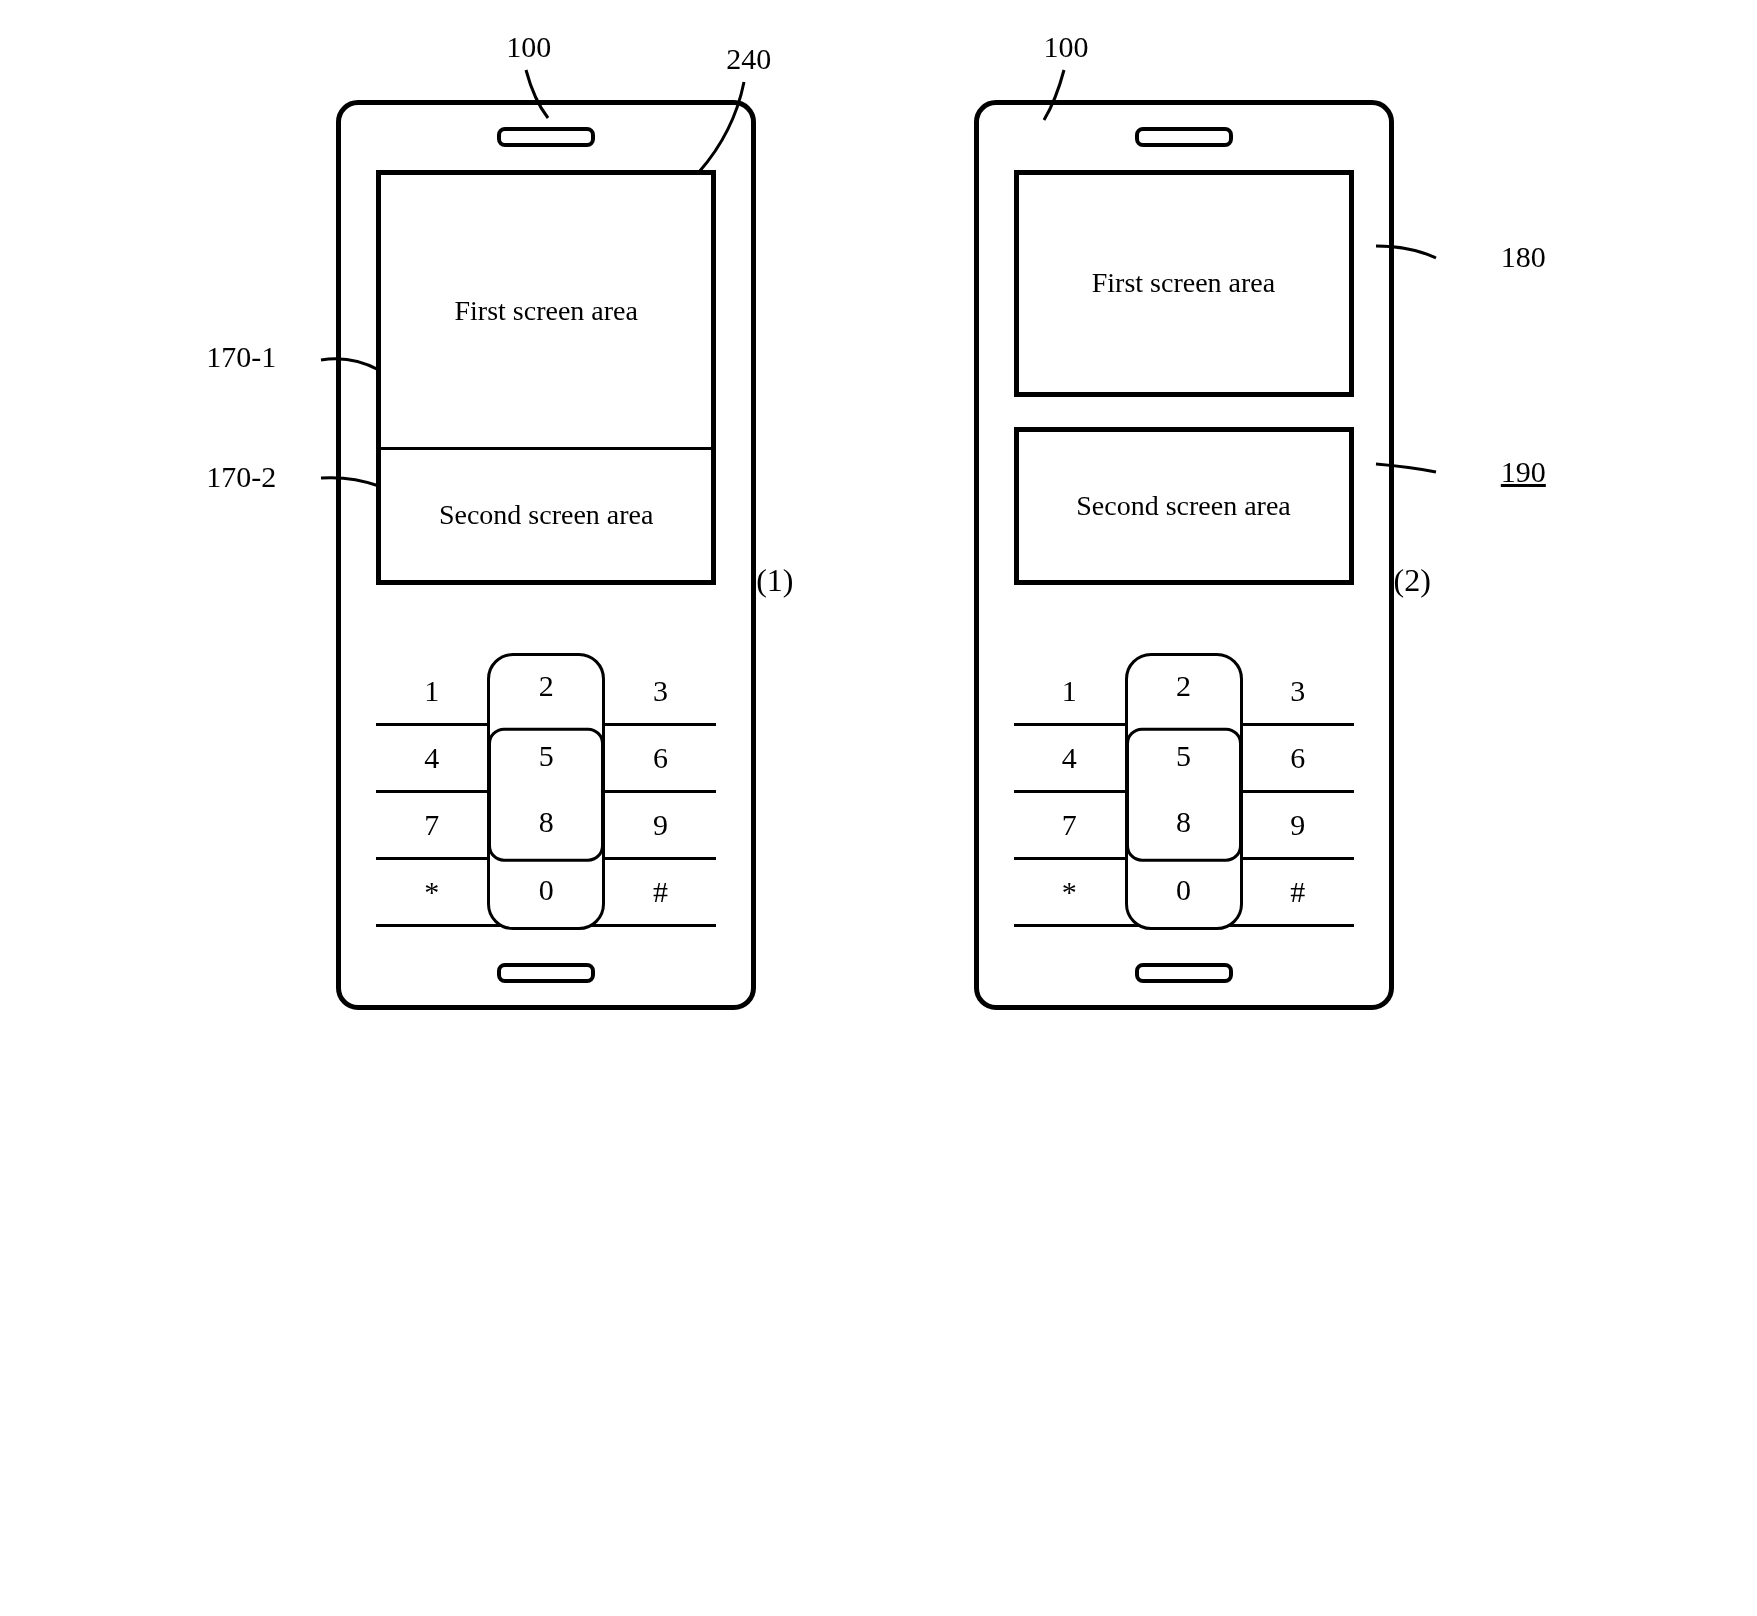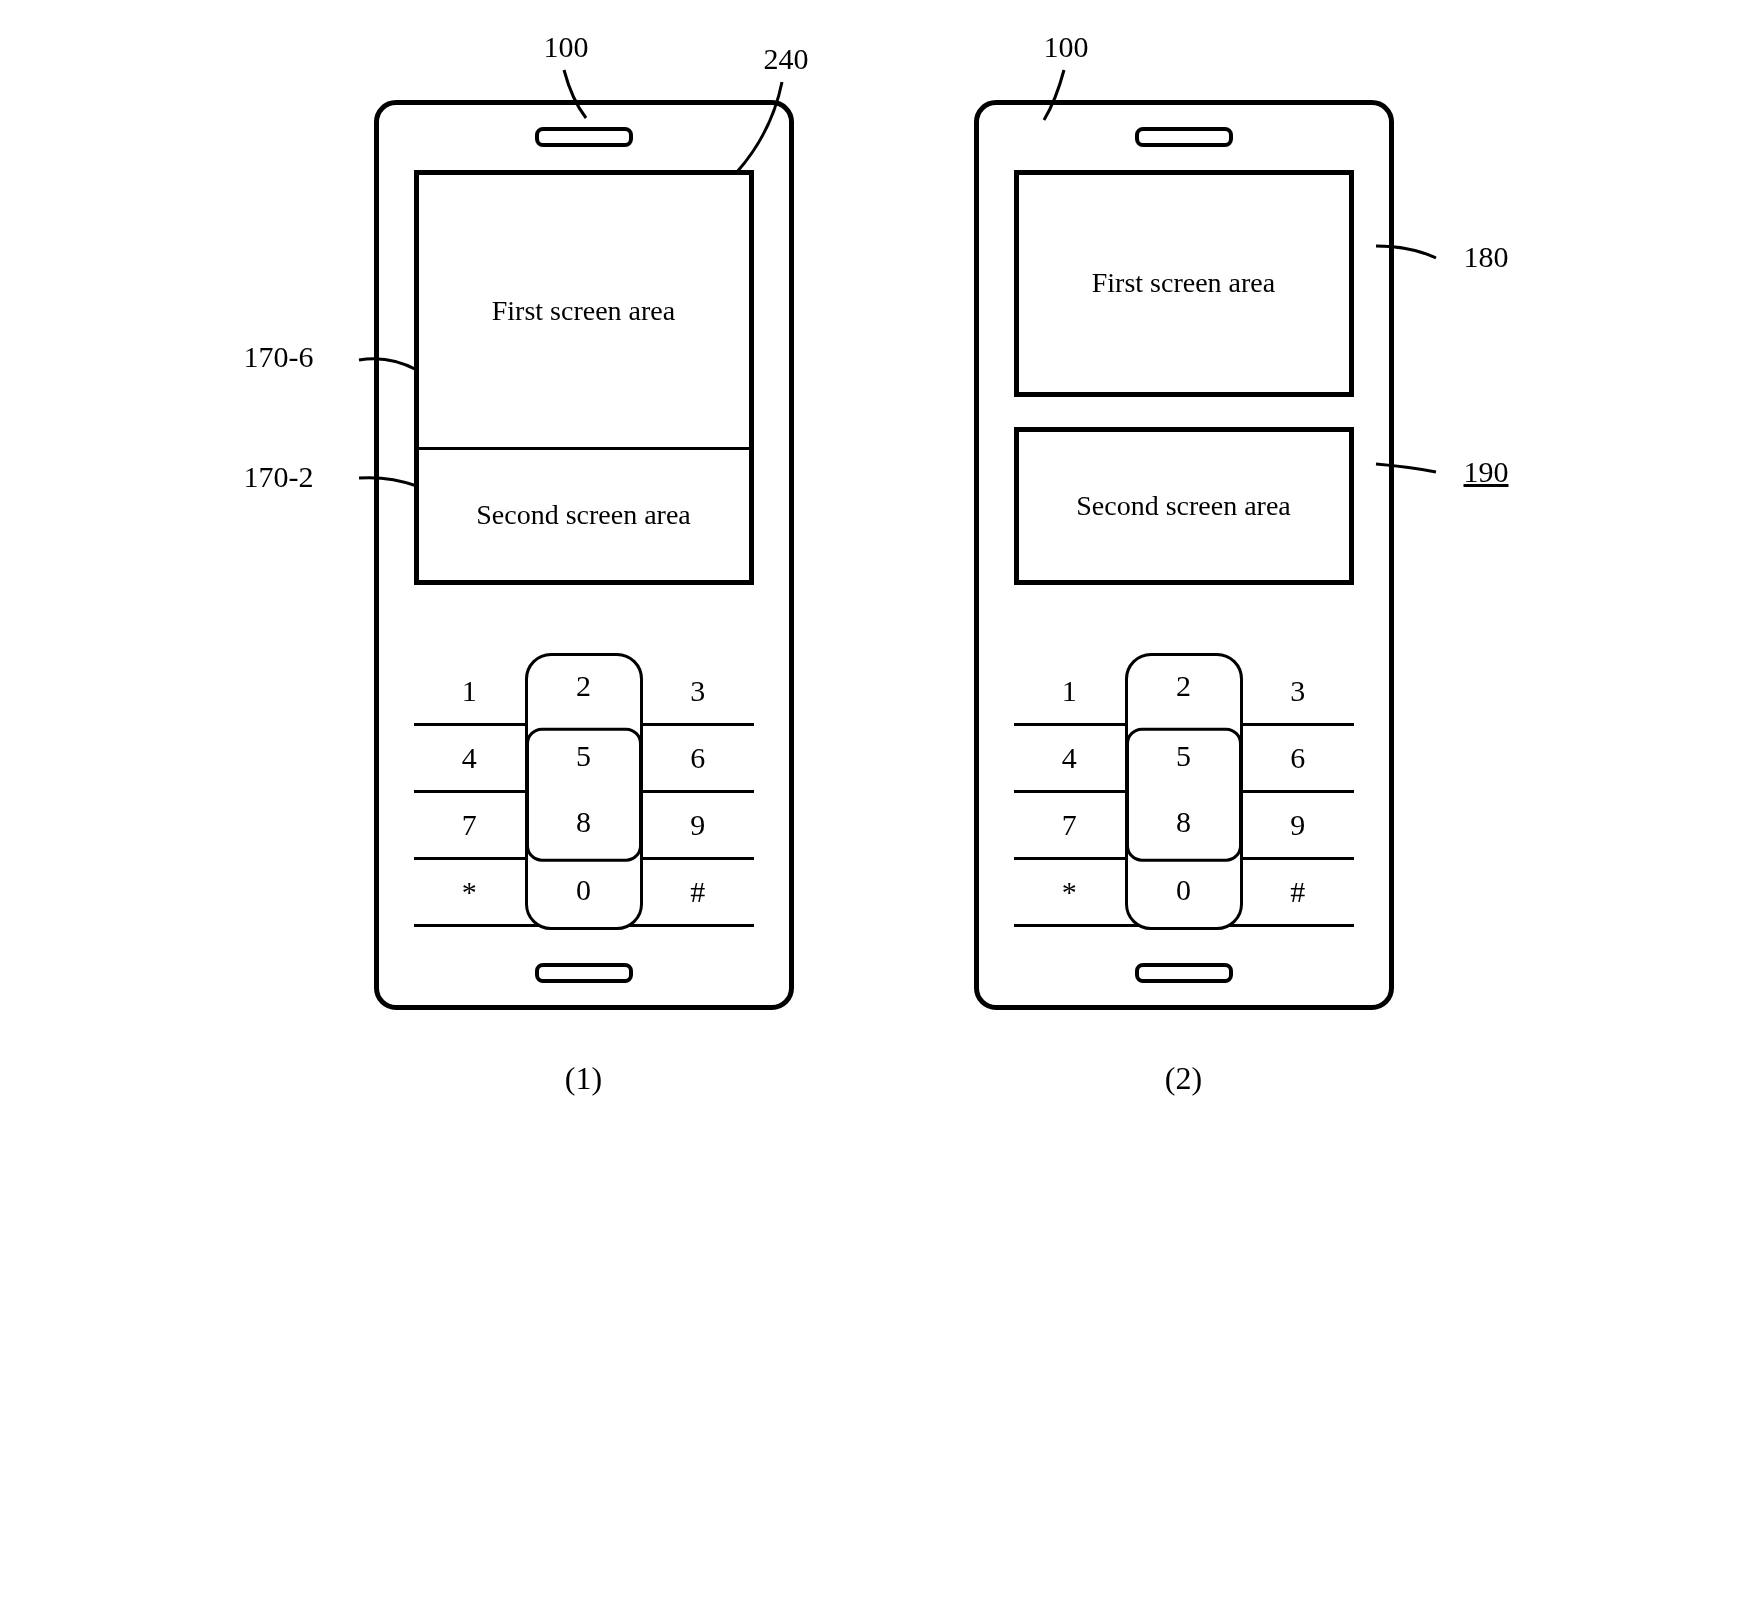--- a/index.html
+++ b/index.html
@@ -11,21 +11,21 @@
   .container {
     display: flex;
     gap: 180px;
     justify-content: center;
     align-items: flex-start;
     position: relative;
   }
   .phone-wrap {
     position: relative;
     display: flex;
-    flex-direction: column;
+    flex-direction: row;
     align-items: center;
   }
   .phone {
     width: 420px;
     height: 910px;
     border: 5px solid #000;
     border-radius: 22px;
     position: relative;
     display: flex;
     flex-direction: column;
@@ -164,21 +164,21 @@
   }
 </style>
 </head>
 <body>
 
 <div class="container">
 
   <div class="phone-wrap" style="padding-left:120px; padding-top:60px;">
     <div class="ref" style="top:-10px; left:290px;">100</div>
     <div class="ref" style="top:2px; left:510px;">240</div>
-    <div class="ref" style="top:300px; left:-10px;">170-6</div>
+    <div class="ref" style="top:300px; left:-10px;">170-1</div>
     <div class="ref" style="top:420px; left:-10px;font-family:Liberation Serif, serif;">170-2</div>
 
     <svg class="svg-overlay-left" width="680" height="1000">
       <path class="lead" d="M 310 30 q 8 30 22 48"></path>
       <path class="lead" d="M 528 42 q -10 50 -45 90"></path>
       <path class="lead" d="M 105 320 q 30 -5 58 10"></path>
       <path class="lead" d="M 105 438 q 30 -2 58 8"></path>
     </svg>
 
     <div class="phone">

